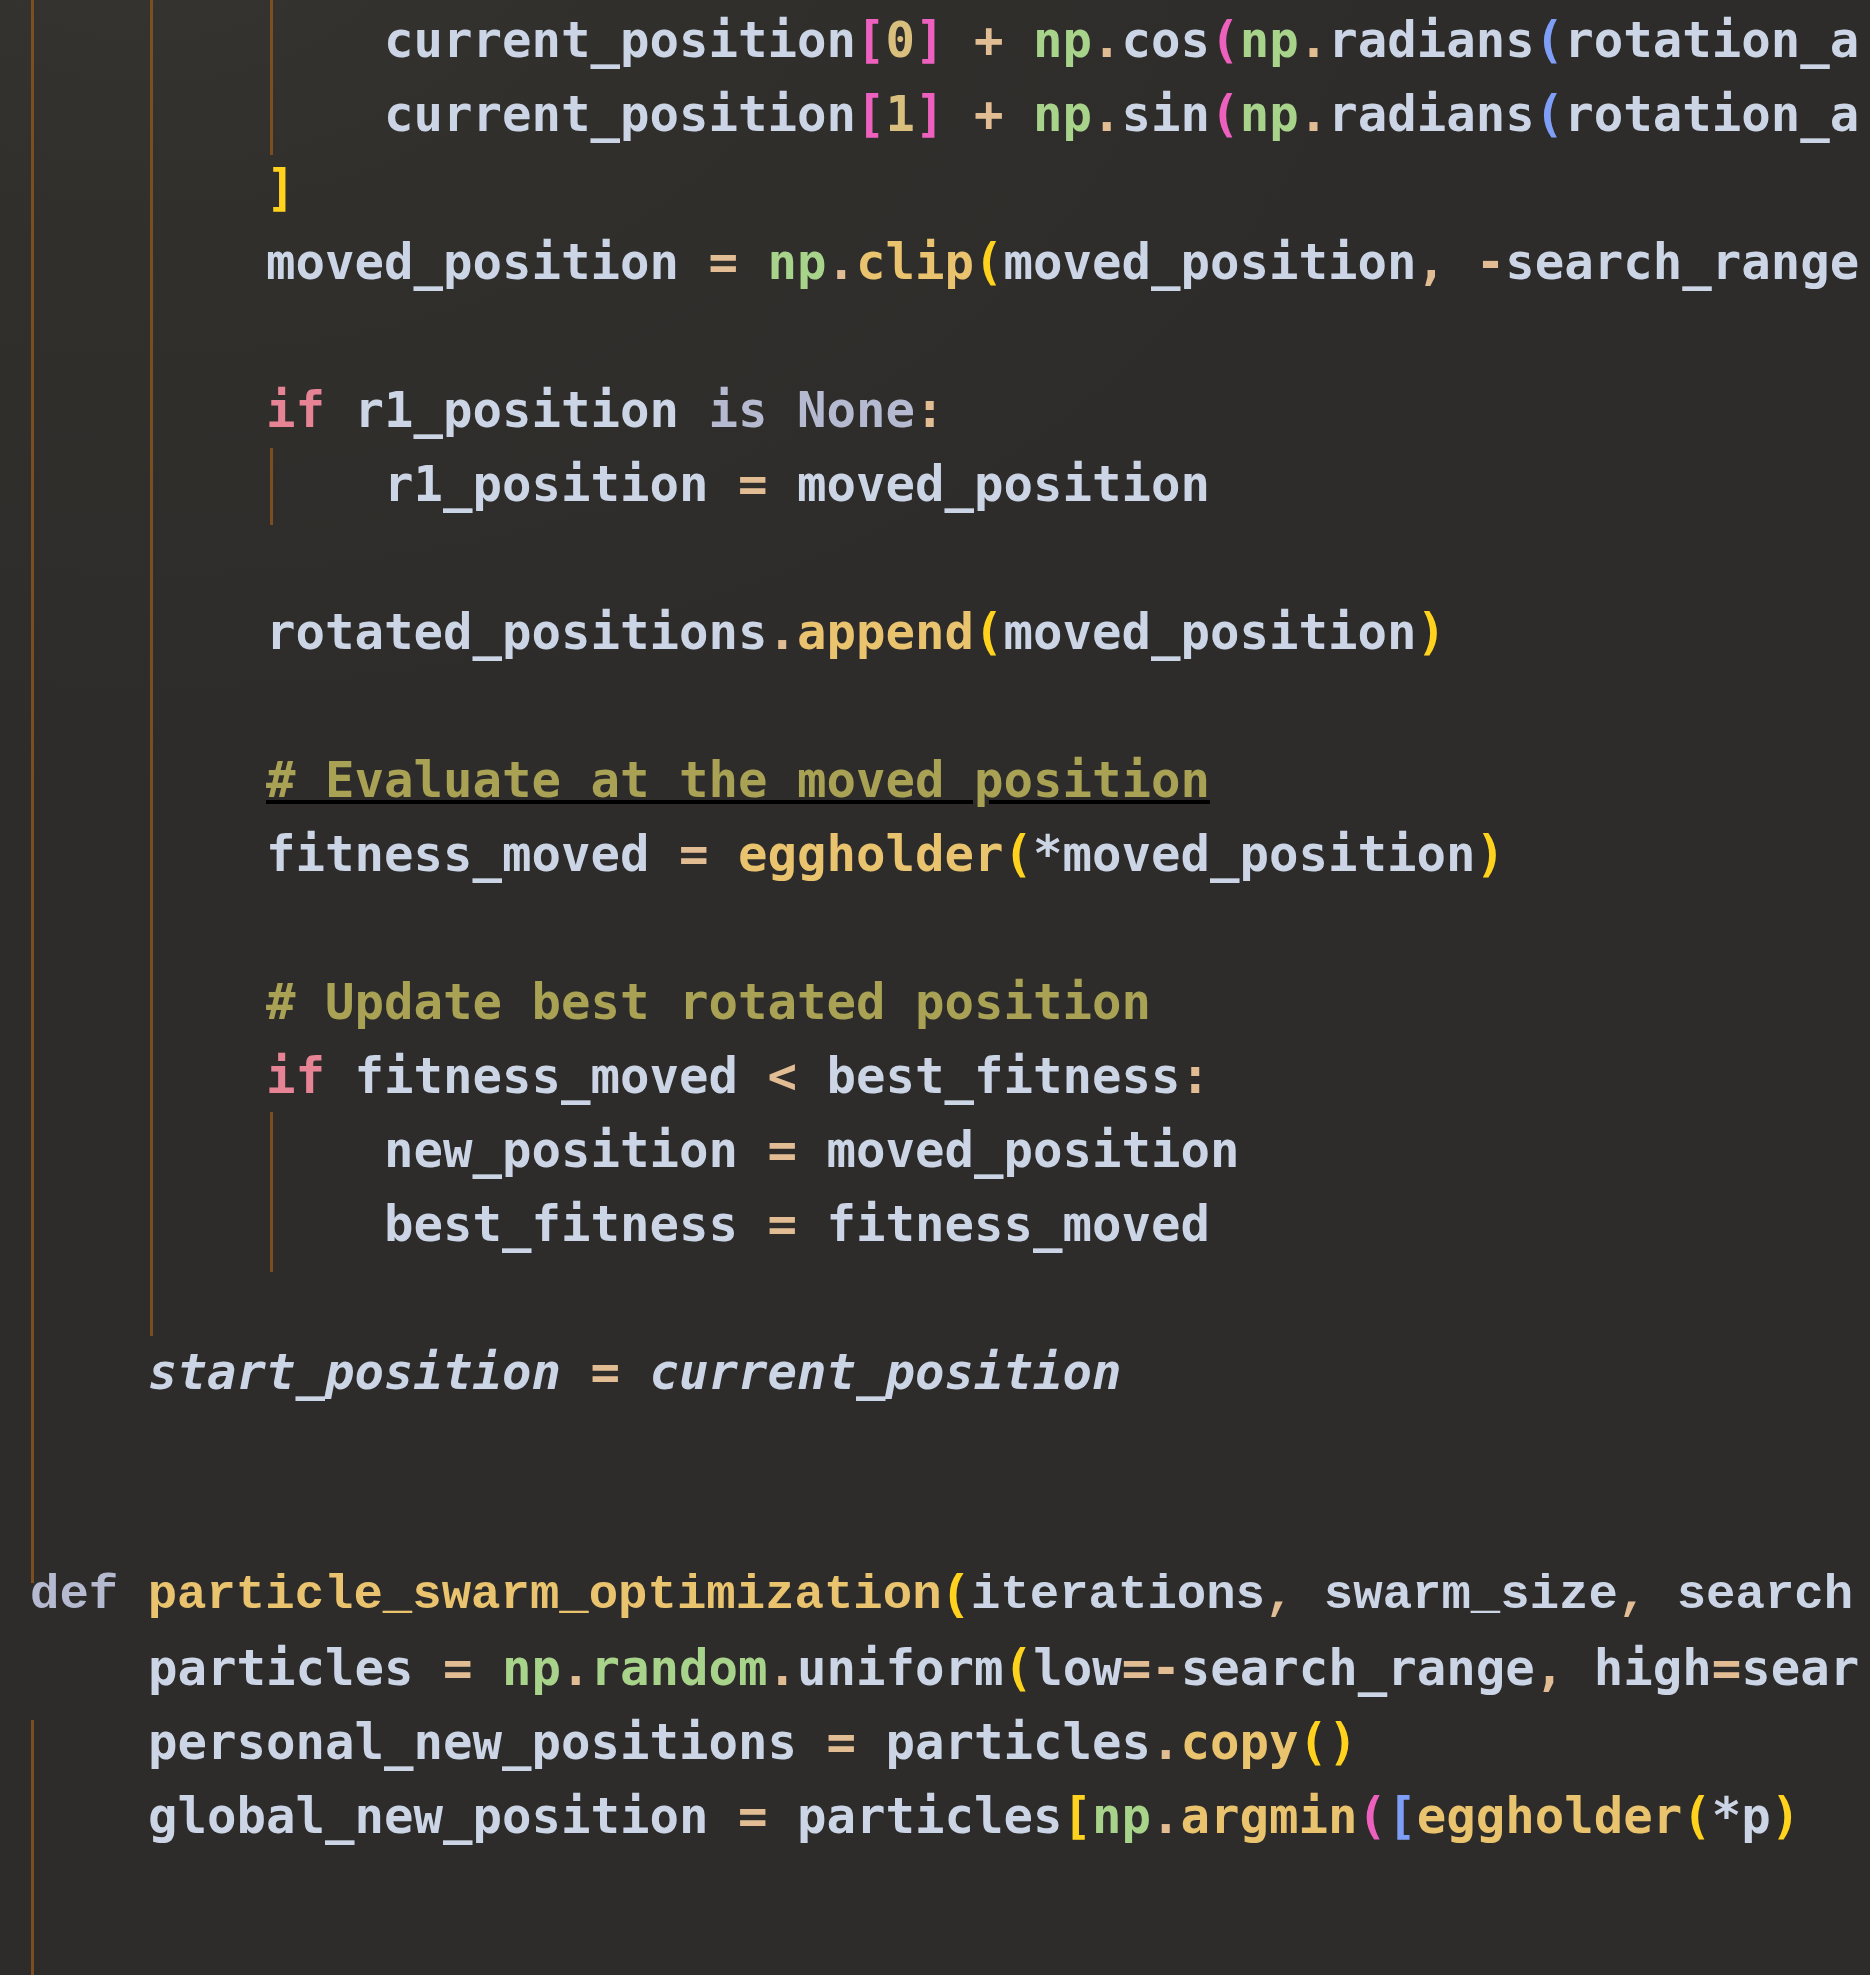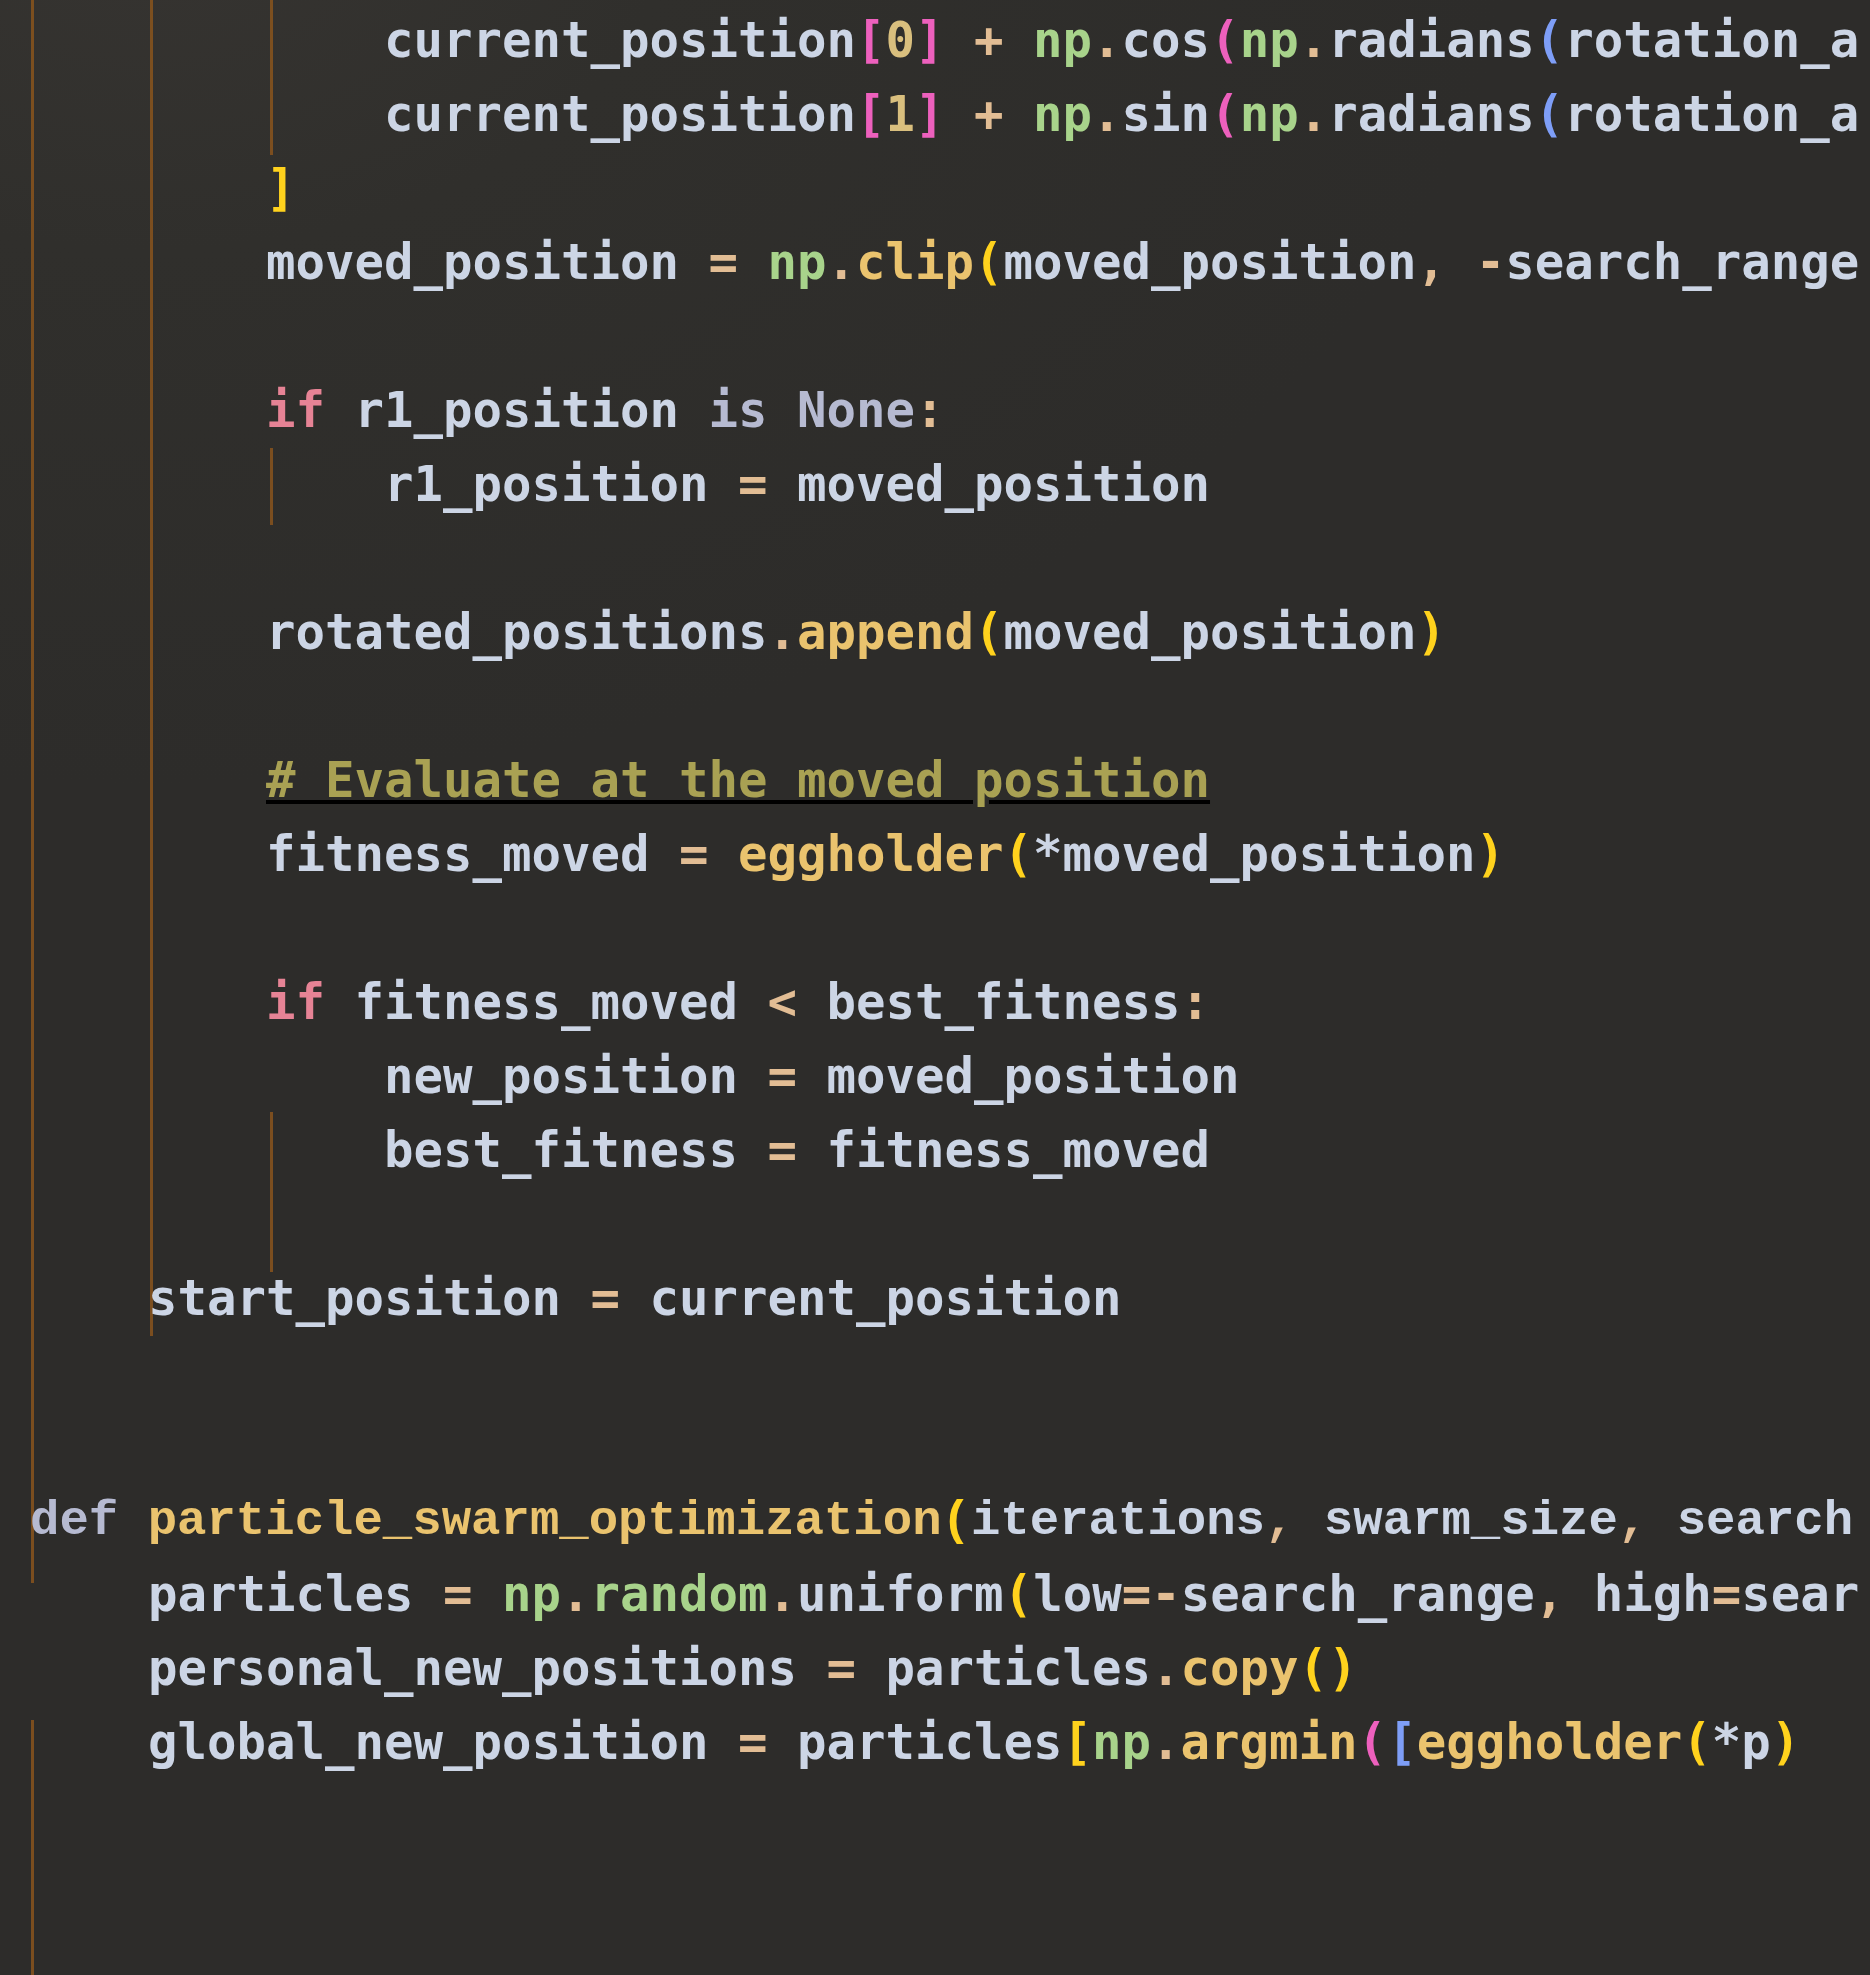--- a/index.html
+++ b/index.html
@@ -48,25 +48,26 @@
       <div class="code-line" style="padding-left: 8ch;"><span class="tk-v">moved_position</span><span class="tk-op"> = </span><span class="tk-mod">np</span><span class="tk-op">.</span><span class="tk-fn">clip</span><span class="tk-b1">(</span><span class="tk-v">moved_position</span><span class="tk-op">, </span><span class="tk-op">-</span><span class="tk-v">search_range</span></div>
       <div class="code-line" style="padding-left: 0ch;">&nbsp;</div>
       <div class="code-line" style="padding-left: 8ch;"><span class="tk-kw">if </span><span class="tk-v">r1_position </span><span class="tk-skw">is </span><span class="tk-skw">None</span><span class="tk-op">:</span></div>
       <div class="code-line" style="padding-left: 12ch;"><span class="tk-v">r1_position</span><span class="tk-op"> = </span><span class="tk-v">moved_position</span></div>
       <div class="code-line" style="padding-left: 0ch;">&nbsp;</div>
       <div class="code-line" style="padding-left: 8ch;"><span class="tk-v">rotated_positions</span><span class="tk-op">.</span><span class="tk-fn">append</span><span class="tk-b1">(</span><span class="tk-v">moved_position</span><span class="tk-b1">)</span></div>
       <div class="code-line" style="padding-left: 0ch;">&nbsp;</div>
       <div class="code-line" style="padding-left: 8ch; text-decoration: underline;"><span class="tk-com"># Evaluate at the moved position</span></div>
       <div class="code-line" style="padding-left: 8ch;"><span class="tk-v">fitness_moved</span><span class="tk-op"> = </span><span class="tk-fn">eggholder</span><span class="tk-b1">(</span><span class="tk-v">*</span><span class="tk-v">moved_position</span><span class="tk-b1">)</span></div>
       <div class="code-line" style="padding-left: 0ch;">&nbsp;</div>
+      <div class="code-line" style="padding-left: 8ch;"><span class="tk-com"># Update best rotated position</span></div>
       <div class="code-line" style="padding-left: 8ch;"><span class="tk-kw">if </span><span class="tk-v">fitness_moved</span><span class="tk-op"> &lt; </span><span class="tk-v">best_fitness</span><span class="tk-op">:</span></div>
       <div class="code-line" style="padding-left: 12ch;"><span class="tk-v">new_position</span><span class="tk-op"> = </span><span class="tk-v">moved_position</span></div>
       <div class="code-line" style="padding-left: 12ch;"><span class="tk-v">best_fitness</span><span class="tk-op"> = </span><span class="tk-v">fitness_moved</span></div>
       <div class="code-line" style="padding-left: 0ch;">&nbsp;</div>
-      <div class="code-line" style="padding-left: 4ch;"><span class="tk-v">start_position</span><span class="tk-op"> = </span><span class="tk-v">current_position</span></div>
+      <div class="code-line" style="padding-left: 4ch; font-style: italic;"><span class="tk-v">start_position</span><span class="tk-op"> = </span><span class="tk-v">current_position</span></div>
       <div class="code-line" style="padding-left: 0ch;">&nbsp;</div>
       <div class="code-line" style="padding-left: 0ch;">&nbsp;</div>
       <div class="code-line" style="padding-left: 0ch; font-family: Liberation Mono, monospace;"><span class="tk-skw">def </span><span class="tk-fn">particle_swarm_optimization</span><span class="tk-b1">(</span><span class="tk-v">iterations</span><span class="tk-op">, </span><span class="tk-v">swarm_size</span><span class="tk-op">, </span><span class="tk-v">search</span></div>
       <div class="code-line" style="padding-left: 4ch;"><span class="tk-v">particles</span><span class="tk-op"> = </span><span class="tk-mod">np</span><span class="tk-op">.</span><span class="tk-mod">random</span><span class="tk-op">.</span><span class="tk-v">uniform</span><span class="tk-b1">(</span><span class="tk-v">low</span><span class="tk-op">=</span><span class="tk-op">-</span><span class="tk-v">search_range</span><span class="tk-op">, </span><span class="tk-v">high</span><span class="tk-op">=</span><span class="tk-v">sear</span></div>
       <div class="code-line" style="padding-left: 4ch;"><span class="tk-v">personal_new_positions</span><span class="tk-op"> = </span><span class="tk-v">particles</span><span class="tk-op">.</span><span class="tk-fn">copy</span><span class="tk-b1">(</span><span class="tk-b1">)</span></div>
       <div class="code-line" style="padding-left: 4ch;"><span class="tk-v">global_new_position</span><span class="tk-op"> = </span><span class="tk-v">particles</span><span class="tk-b1">[</span><span class="tk-mod">np</span><span class="tk-op">.</span><span class="tk-fn">argmin</span><span class="tk-b2">(</span><span class="tk-b3">[</span><span class="tk-fn">eggholder</span><span class="tk-b1">(</span><span class="tk-v">*</span><span class="tk-v">p</span><span class="tk-b1">)</span></div>
     </div>
 </div>
 
 

